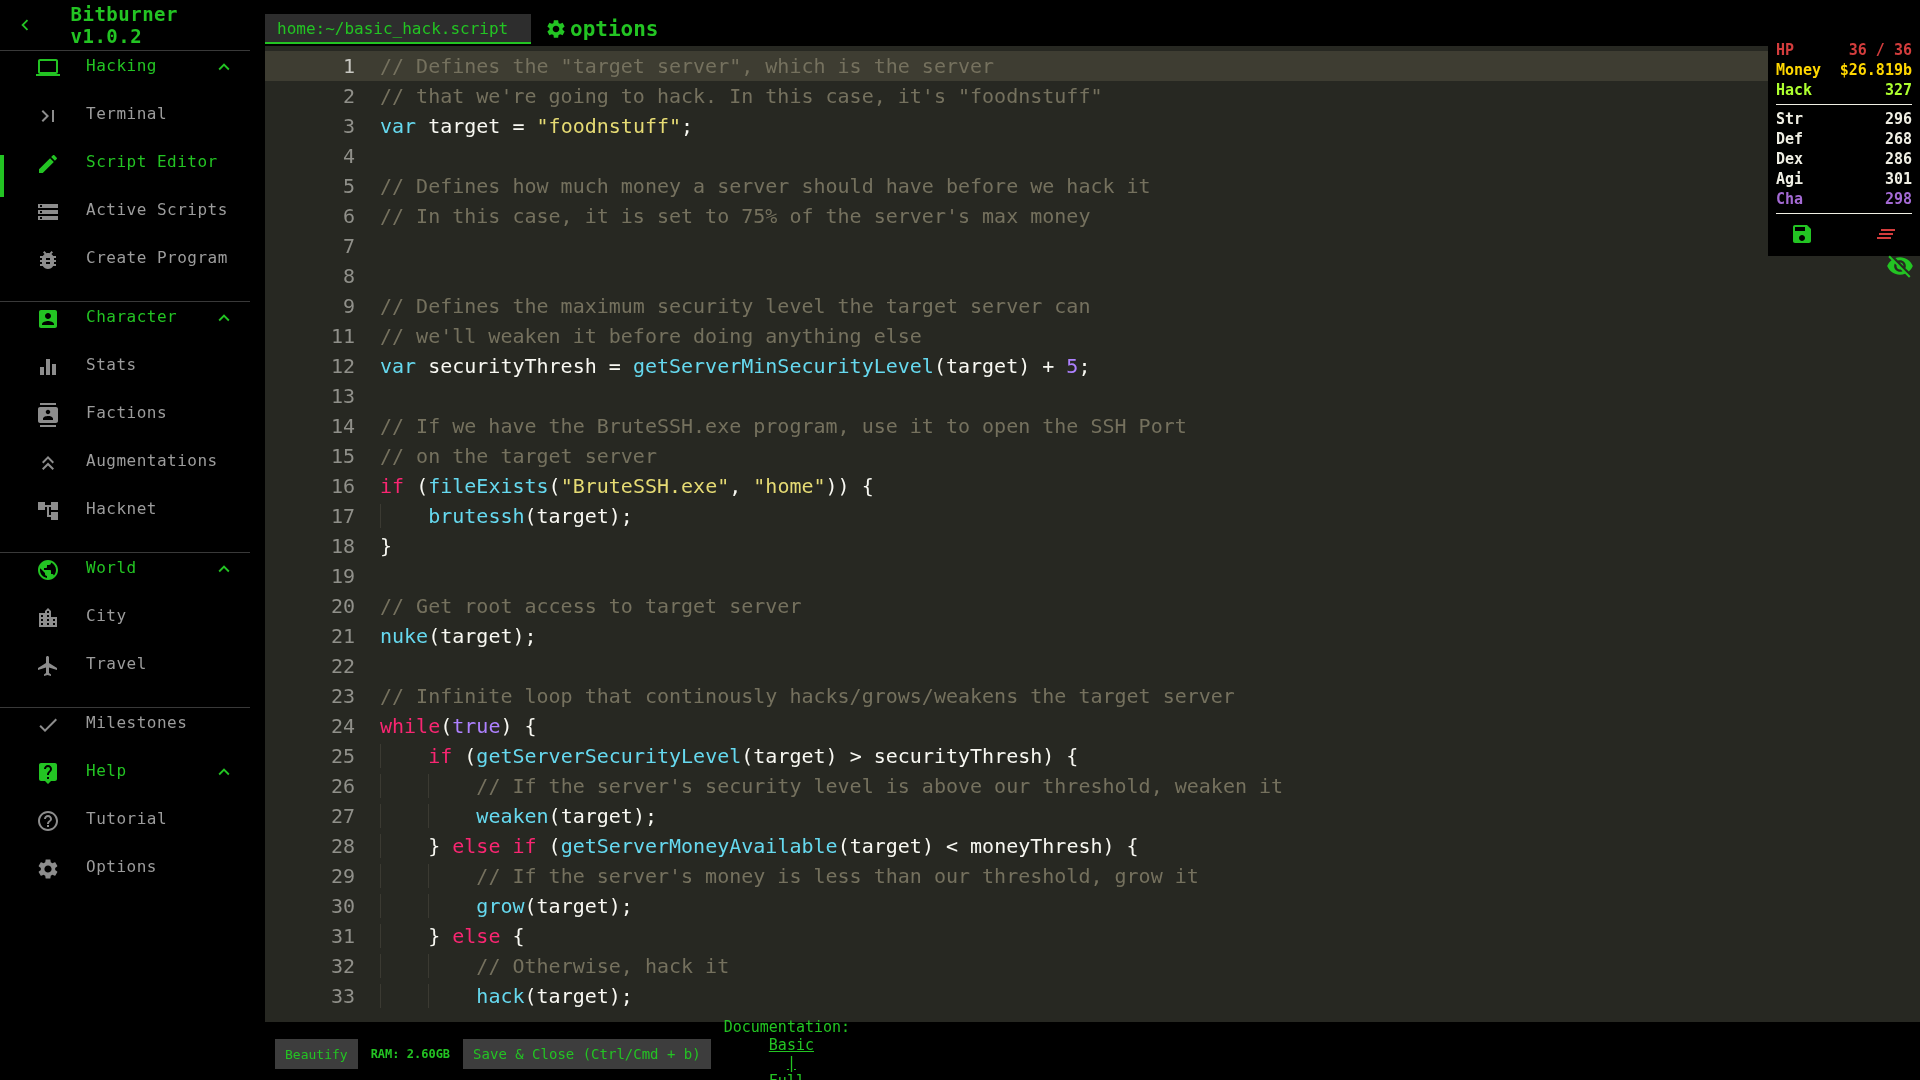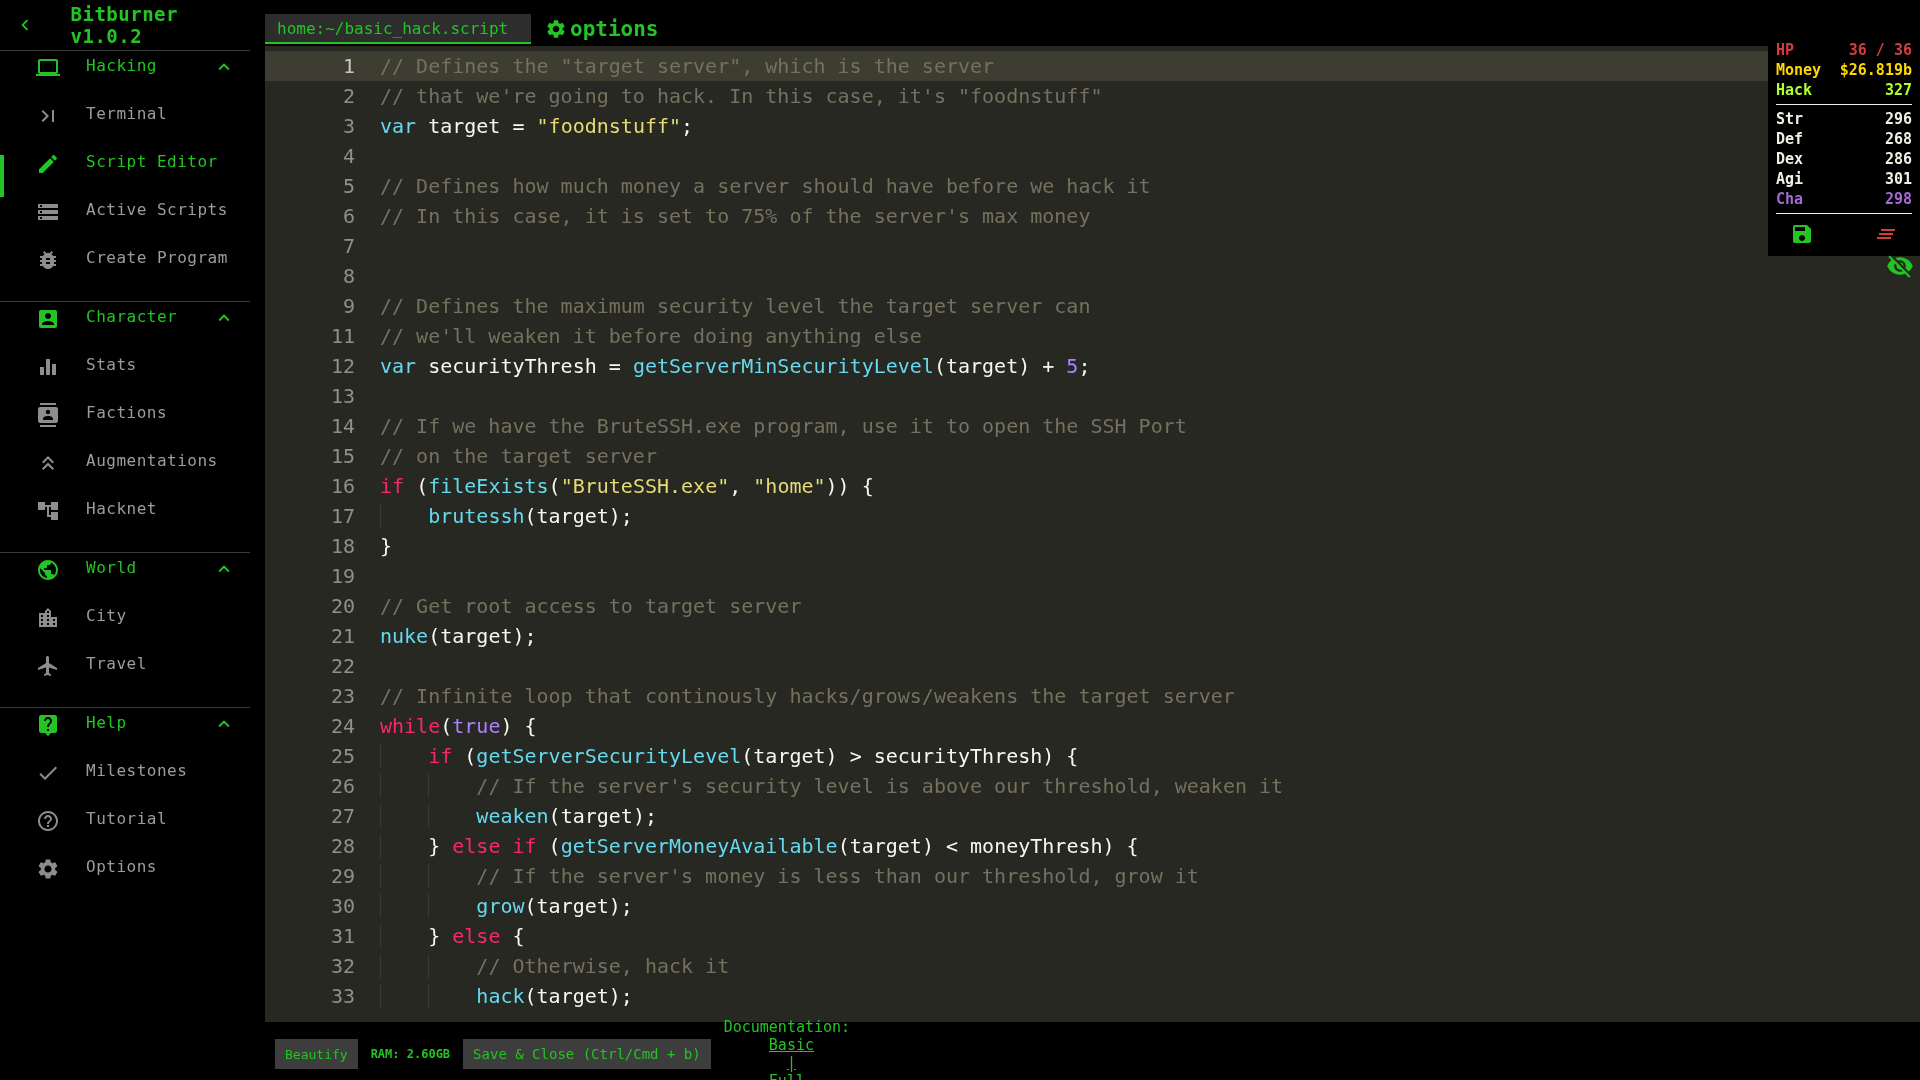--- a/index.html
+++ b/index.html
@@ -182,35 +182,35 @@
     </div>
     <div class="row item">
       <svg class="icon gray" viewBox="0 0 24 24">
               <path d="M21 16v-2l-8-5V3.5c0-.83-.67-1.5-1.5-1.5S10 2.67 10 3.5V9l-8 5v2l8-2.5V19l-2 1.5V22l3.5-1 3.5 1v-1.5L13 19v-5.5l8 2.5z"></path>
             </svg>
       <span class="lbl">Travel</span>
     </div>
   </div>
         <div class="sb-divider"></div>
   <div class="section">
+    <div class="row item">
+      <svg class="icon gray" viewBox="0 0 24 24">
+              <path d="M9 16.17 4.83 12l-1.42 1.41L9 19 21 7l-1.41-1.41z"></path>
+            </svg>
+      <span class="lbl">Milestones</span>
+    </div>
+
     <div class="row section-head">
       <svg class="icon green" viewBox="0 0 24 24">
               <path d="M19 2H5c-1.1 0-2 .9-2 2v14c0 1.1.9 2 2 2h4l3 3 3-3h4c1.1 0 2-.9 2-2V4c0-1.1-.9-2-2-2zm-6 16h-2v-2h2v2zm2.07-7.75-.9.92C13.45 11.9 13 12.5 13 14h-2v-.5c0-1.1.45-2.1 1.17-2.83l1.24-1.26c.37-.36.59-.86.59-1.41 0-1.1-.9-2-2-2s-2 .9-2 2H8c0-2.21 1.79-4 4-4s4 1.79 4 4c0 .88-.36 1.68-.93 2.25z"></path>
             </svg>
       <span class="lbl green">Help</span>
       <svg class="icon green chev" viewBox="0 0 24 24">
               <path d="M12 8l-6 6 1.41 1.41L12 10.83l4.59 4.58L18 14z"></path>
             </svg>
-    </div>
-
-    <div class="row item">
-      <svg class="icon gray" viewBox="0 0 24 24">
-              <path d="M9 16.17 4.83 12l-1.42 1.41L9 19 21 7l-1.41-1.41z"></path>
-            </svg>
-      <span class="lbl">Milestones</span>
     </div>
     <div class="row item">
       <svg class="icon gray" viewBox="0 0 24 24">
               <path d="M11 18h2v-2h-2v2zm1-16C6.48 2 2 6.48 2 12s4.48 10 10 10 10-4.48 10-10S17.52 2 12 2zm0 18c-4.41 0-8-3.59-8-8s3.59-8 8-8 8 3.59 8 8-3.59 8-8 8zm0-14c-2.21 0-4 1.79-4 4h2c0-1.1.9-2 2-2s2 .9 2 2c0 2-3 1.75-3 5h2c0-2.25 3-2.5 3-5 0-2.21-1.79-4-4-4z"></path>
             </svg>
       <span class="lbl">Tutorial</span>
     </div>
     <div class="row item">
       <svg class="icon gray" viewBox="0 0 24 24">
               <path d="M19.14 12.94c.04-.3.06-.61.06-.94 0-.32-.02-.64-.07-.94l2.03-1.58c.18-.14.23-.41.12-.61l-1.92-3.32c-.12-.22-.37-.29-.59-.22l-2.39.96c-.5-.38-1.03-.7-1.62-.94L14.4 2.81c-.04-.24-.24-.41-.48-.41h-3.84c-.24 0-.43.17-.47.41L9.25 5.35c-.59.24-1.13.57-1.62.94l-2.39-.96c-.22-.08-.47 0-.59.22L2.74 8.87c-.12.21-.08.47.12.61l2.03 1.58c-.05.3-.09.63-.09.94s.02.64.07.94l-2.03 1.58c-.18.14-.23.41-.12.61l1.92 3.32c.12.22.37.29.59.22l2.39-.96c.5.38 1.03.7 1.62.94l.36 2.54c.05.24.24.41.48.41h3.84c.24 0 .44-.17.47-.41l.36-2.54c.59-.24 1.13-.56 1.62-.94l2.39.96c.22.08.47 0 .59-.22l1.92-3.32c.12-.22.07-.47-.12-.61l-2.01-1.58zM12 15.6c-1.98 0-3.6-1.62-3.6-3.6s1.62-3.6 3.6-3.6 3.6 1.62 3.6 3.6-1.62 3.6-3.6 3.6z"></path>

